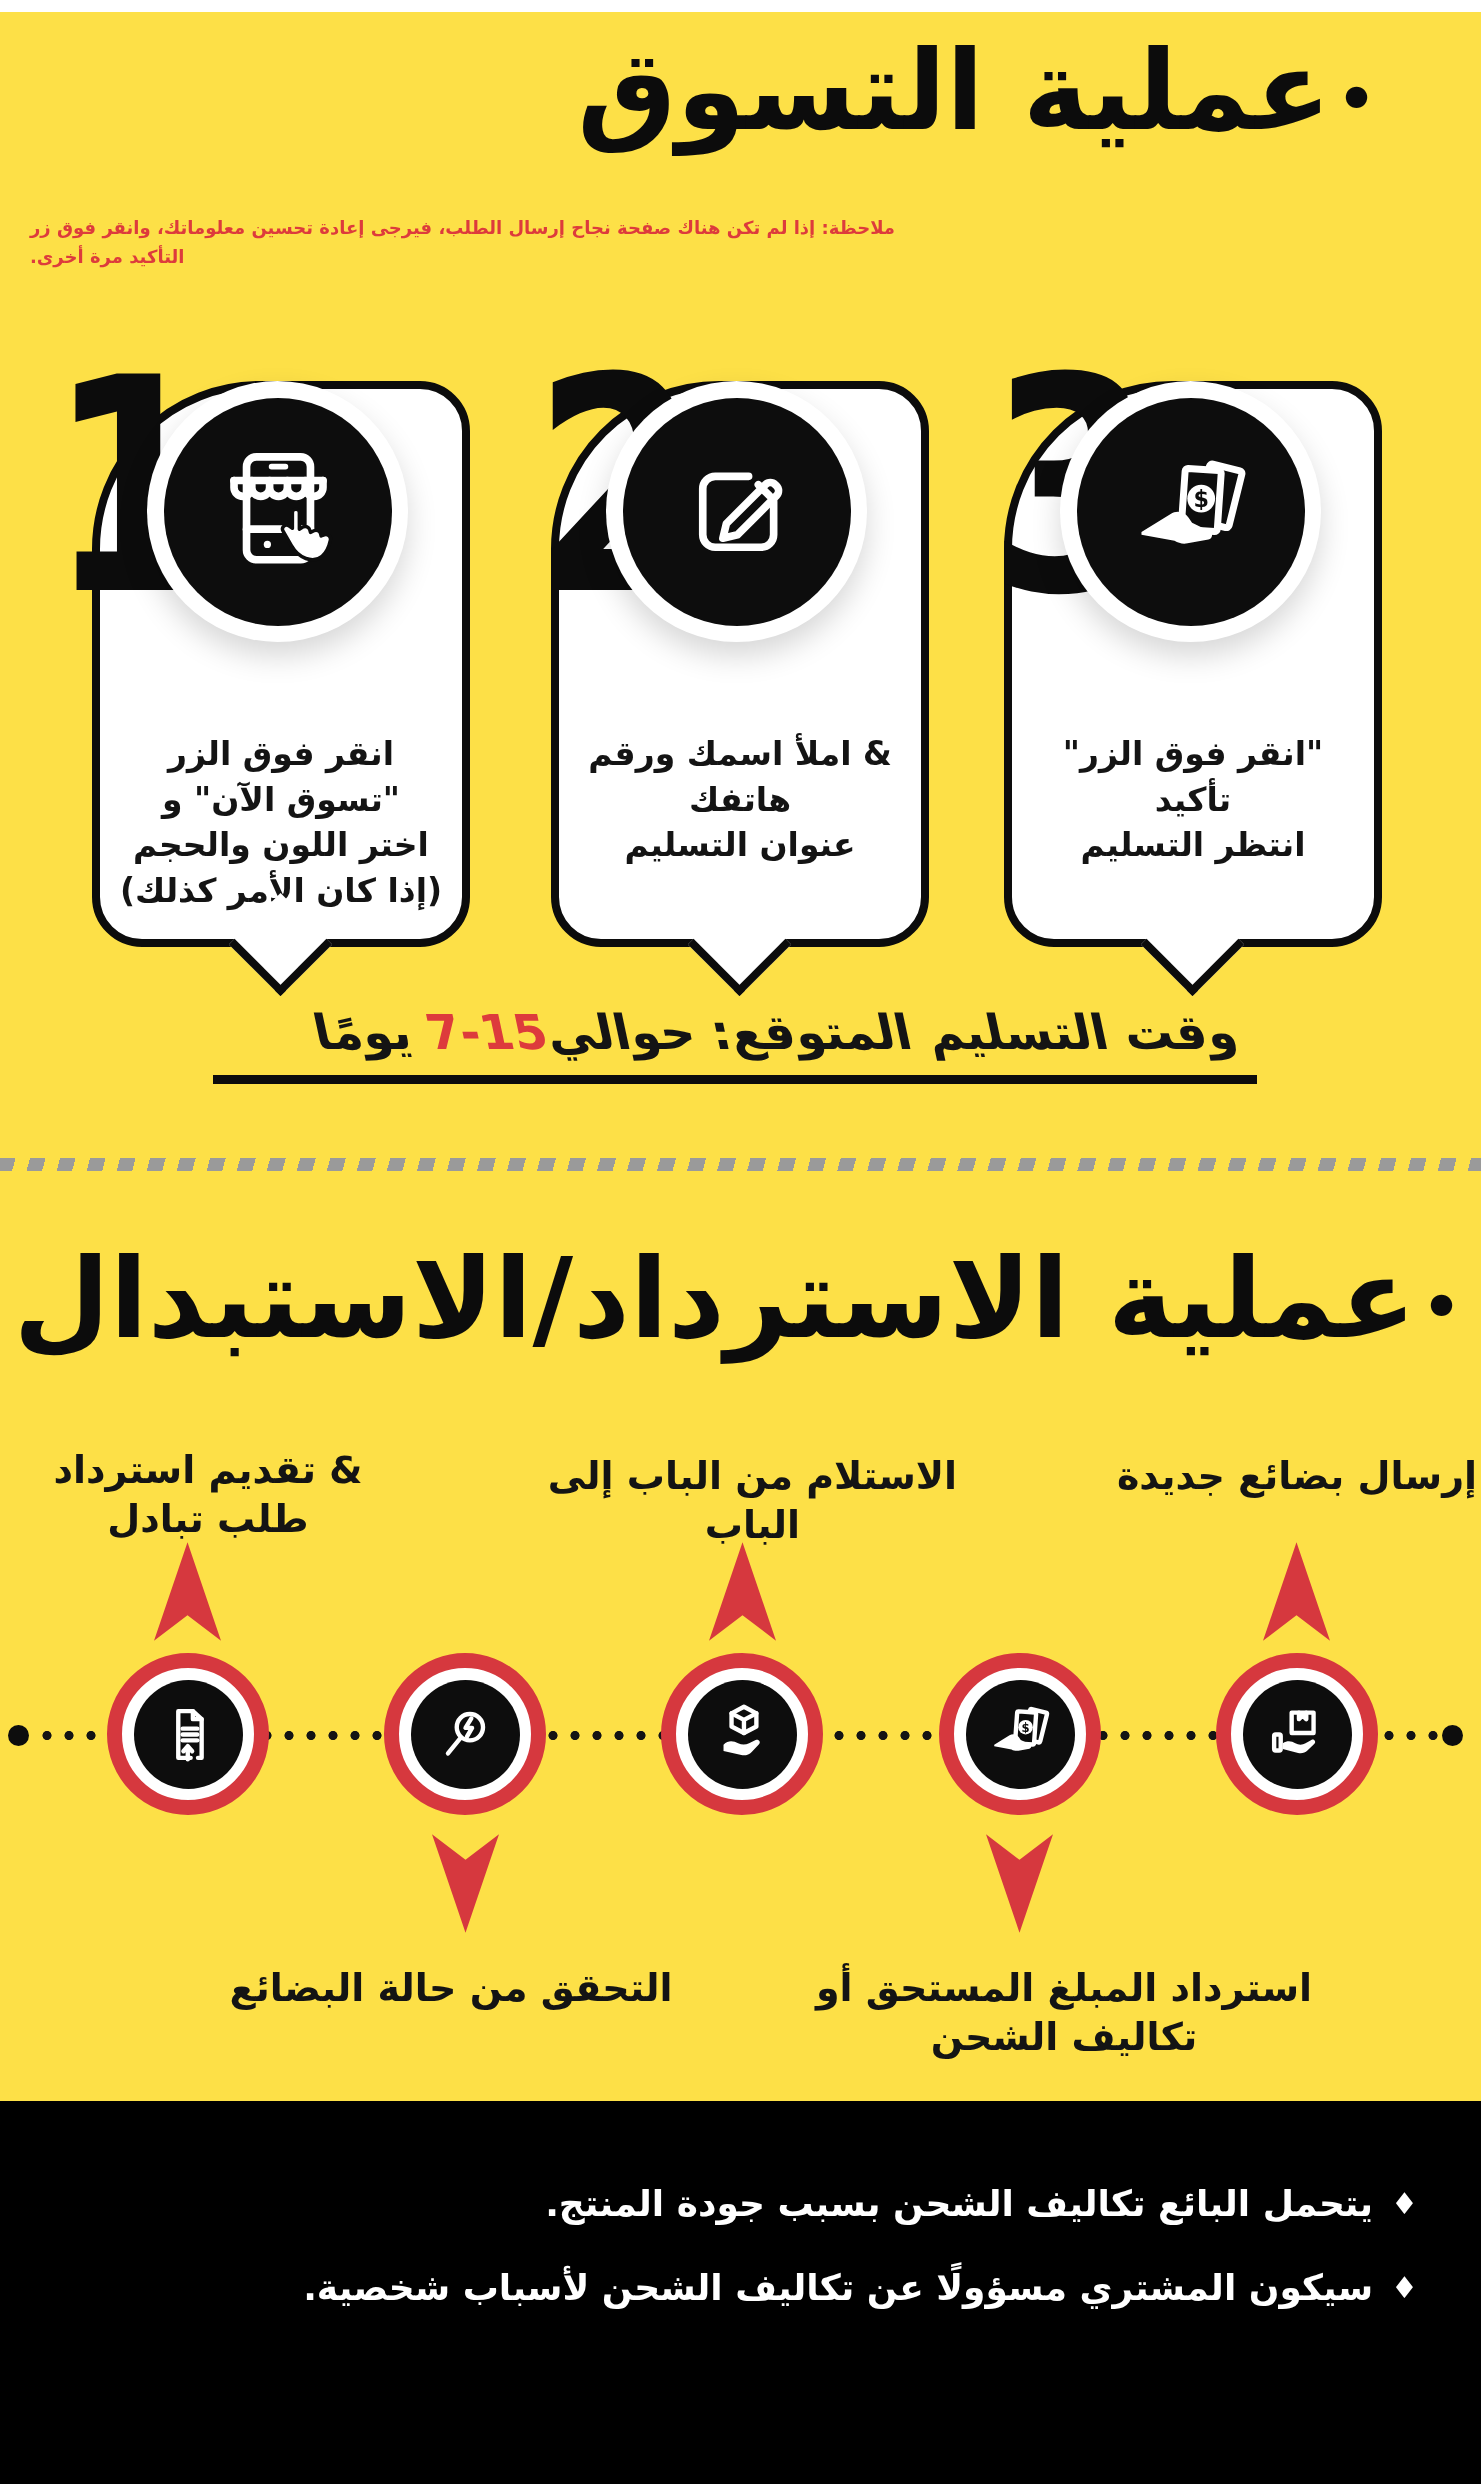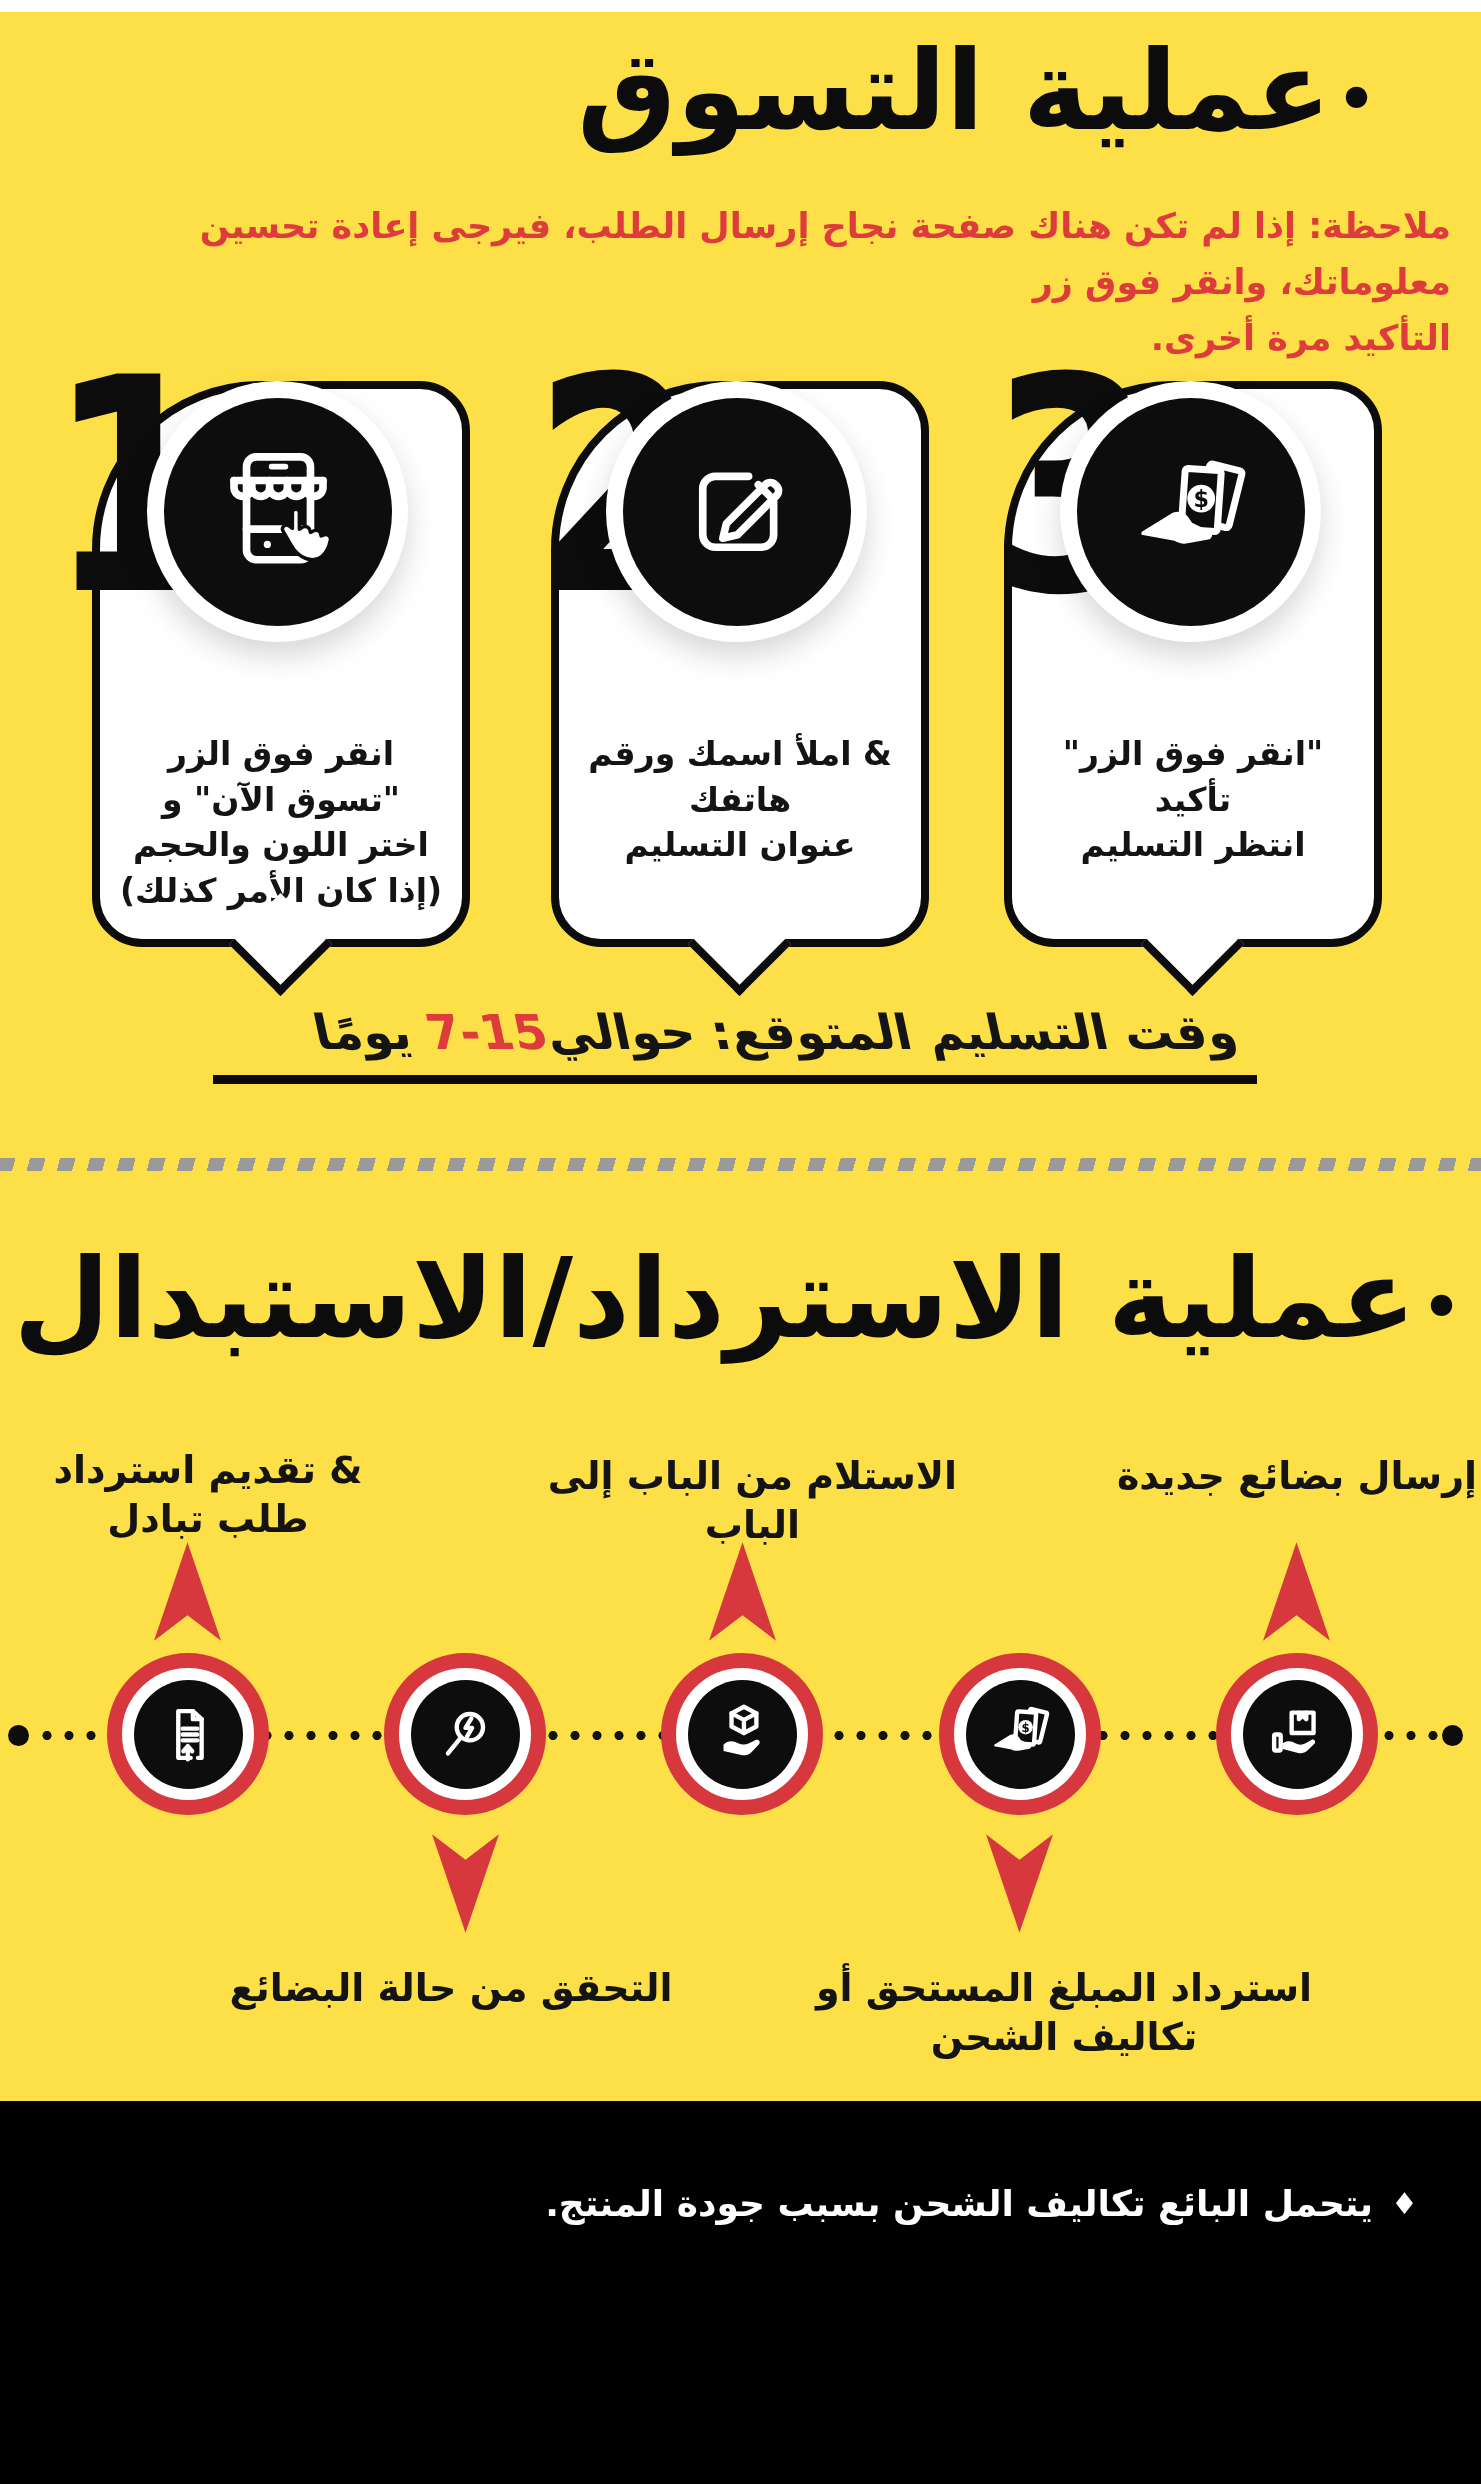--- a/index.html
+++ b/index.html
@@ -11,22 +11,22 @@
   }
   .abs { position:absolute; }
   svg { display:block; }
 
   
   .main-title { top:18px; left:0; right:105px; text-align:left; direction:rtl;
     font-size:111px; font-weight:bold; line-height:1.1; letter-spacing:-2px; color:#0c0c0c; }
   .main-title.t1 { text-align:right; }
   .title-bullet { font-size:0.55em; vertical-align:middle; padding-left:6px; }
 
-  .note { top:186px; left:30px; right:30px; text-align:right;
-    color:#dd3b3c; font-size:35px; font-weight:bold; line-height:1.6; }
+  .note { top:202px; left:30px; right:30px; text-align:left;
+    color:#dd3b3c; font-size:18px; font-weight:bold; line-height:1.6; }
 
   .bubble { position:absolute; top:369px; width:378px; height:566px;
     background:#fff; border:8px solid #0c0c0c;
     border-radius:168px 50px 50px 50px; z-index:1; }
   .bubble.b1 { left:92px; } .bubble.b2 { left:551px; } .bubble.b3 { left:1004px; }
   .bubble-pointer { position:absolute; left:calc(50% - 37px); bottom:-42px;
     width:73px; height:73px; background:#fff; transform:rotate(45deg);
     border-right:8px solid #0c0c0c; border-bottom:8px solid #0c0c0c; }
   .bubble-text { position:absolute; top:342px; left:14px; right:14px;
     text-align:center; font-size:33px; font-weight:bold; line-height:1.38; color:#141414; }
@@ -252,16 +252,19 @@
     </div>
   </div>
 
   <div class="tl-label lbl-check">التحقق من حالة البضائع</div>
   <div class="tl-label lbl-refund">استرداد المبلغ المستحق أو تكاليف الشحن</div>
 
   <div class="abs footer">
     <div class="footer-row">
       <span class="diamond">♦</span><span>يتحمل البائع تكاليف الشحن بسبب جودة المنتج.</span>
     </div>
+    <div class="footer-row">
+      <span class="diamond">♦</span><span>سيكون المشتري مسؤولًا عن تكاليف الشحن لأسباب شخصية.</span>
+    </div>
   </div>
 
 </div>
 
 
 </body></html>

